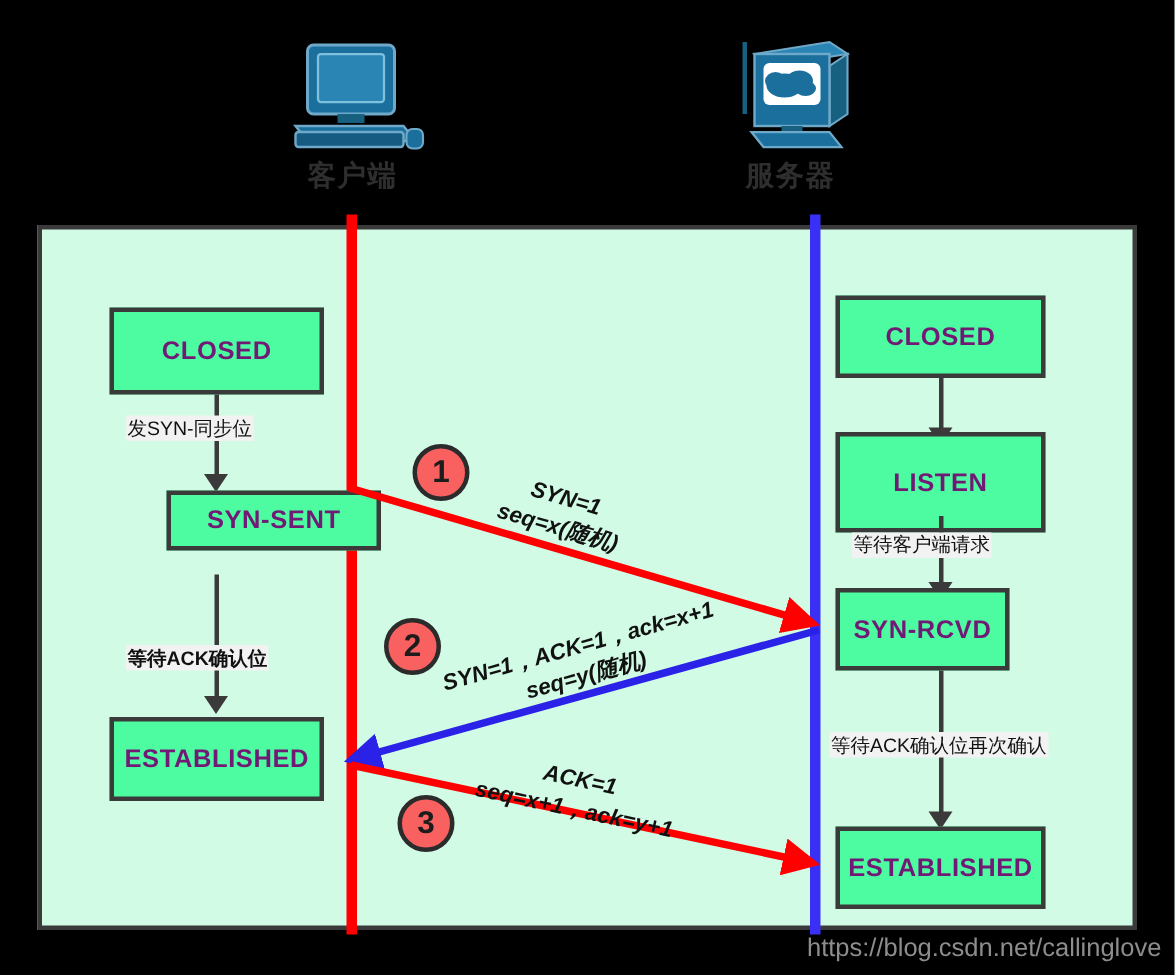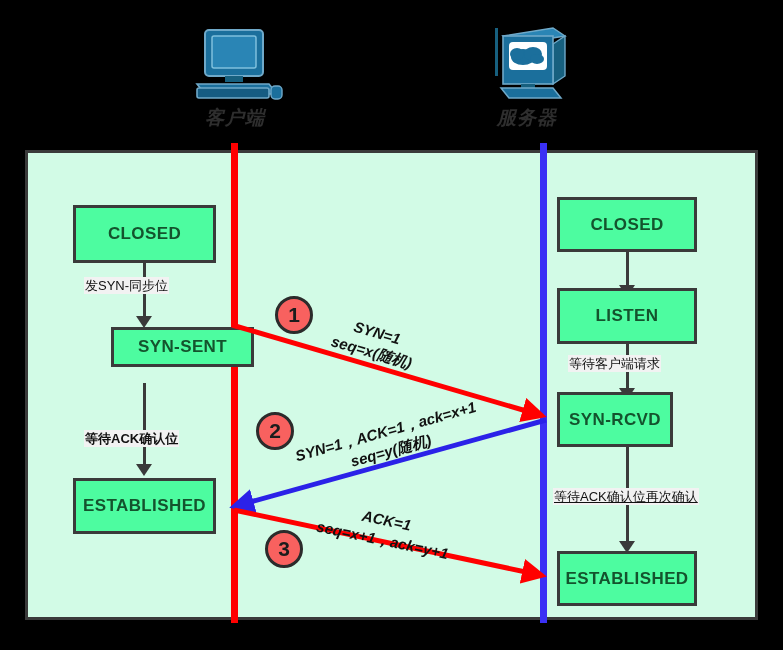--- a/index.html
+++ b/index.html
@@ -7,40 +7,40 @@
     width:783px;height:650px;background:#000;overflow:hidden;
     font-family:"Liberation Sans","DejaVu Sans",sans-serif;
     position:relative;
   }
   #root{position:absolute;left:0;top:0;width:783px;height:650px;}
 
   
   .endpoint{position:absolute;text-align:center;}
   .ep-label{
     font-size:19px;font-weight:bold;color:#2e2e2e;
-    letter-spacing:1px;line-height:1;font-style:italic;
+    letter-spacing:1px;line-height:1;
   }
   .icon-wrap{height:90px;display:flex;align-items:flex-end;justify-content:center;}
 
   
   #panel{
     position:absolute;left:25px;top:150px;width:733px;height:470px;
     background:#d2fbe6;border:3px solid #3a3a3a;box-sizing:border-box;
   }
 
   
   .lifeline{position:absolute;width:7px;}
   #lifeline-client{left:231px;top:143px;height:480px;background:#ff0000;}
   #lifeline-server{left:540px;top:143px;height:480px;background:#3a30f5;}
 
   
   .state-box{
     position:absolute;background:#4dfca0;border:3px solid #3a3a3a;
     box-sizing:border-box;display:flex;align-items:center;justify-content:center;
-    font-size:17px;font-weight:bold;color:#14532d;letter-spacing:.4px;
+    font-size:17px;font-weight:bold;color:#701a75;letter-spacing:.4px;
   }
 
   
   .vline{position:absolute;width:3px;background:#3a3a3a;}
   .vhead{
     position:absolute;width:0;height:0;
     border-left:8px solid transparent;border-right:8px solid transparent;
     border-top:12px solid #3a3a3a;
   }
   .vlabel{
@@ -143,35 +143,35 @@
     <span>ESTABLISHED</span>
   </div>
 
   <div class="state-box" style="left:557px;top:197px;width:140px;height:55px;">
     <span>CLOSED</span>
   </div>
 
   <div class="vline" style="left:626px;top:252px;height:36px;"></div>
   <div class="vhead" style="left:619px;top:285px;"></div>
 
-  <div class="state-box" style="left:557px;top:288px;width:140px;height:56px;">
+  <div class="state-box" style="left:557px;top:288px;width:140px;height:67px;">
     <span>LISTEN</span>
   </div>
 
   <div class="vline" style="left:626px;top:344px;height:48px;"></div>
   <div class="vhead" style="left:619px;top:388px;"></div>
-  <div class="vlabel" style="left:568px;top:355px;">等待客户端请求</div>
+  <div class="vlabel" style="left:568px;top:355px;font-family:Liberation Mono, monospace;">等待客户端请求</div>
 
   <div class="state-box" style="left:557px;top:392px;width:116px;height:55px;">
     <span>SYN-RCVD</span>
   </div>
 
   <div class="vline" style="left:626px;top:447px;height:97px;"></div>
   <div class="vhead" style="left:619px;top:541px;"></div>
-  <div class="vlabel" style="left:553px;top:488px;text-decoration:underline;">等待ACK确认位再次确认</div>
+  <div class="vlabel" style="left:553px;top:488px;">等待ACK确认位再次确认</div>
 
   <div class="state-box" style="left:557px;top:551px;width:140px;height:55px;">
     <span>ESTABLISHED</span>
   </div>
 
   <svg style="position:absolute;left:0;top:0;width:783px;height:650px;pointer-events:none;">
     <defs>
       <marker id="head-red" markerWidth="5" markerHeight="5" refX="3.6" refY="2.5" orient="auto">
         <path d="M0,0 L5,2.5 L0,5 z" fill="#ff0000"></path>
       </marker>
@@ -202,14 +202,15 @@
   <div class="msg" style="left:293px;top:447px;transform:rotate(-15.5deg);transform-origin:left top;">
     <div>SYN=1，ACK=1，ack=x+1</div>
     <div>seq=y(随机)</div>
   </div>
 
   <div class="msg" style="left:323px;top:497px;transform:rotate(12deg);transform-origin:left top;">
     <div>ACK=1</div>
     <div>seq=x+1，ack=y+1</div>
   </div>
 
+  <div id="watermark">https://blog.csdn.net/callinglove</div>
 
 </div>
 
 </body></html>

